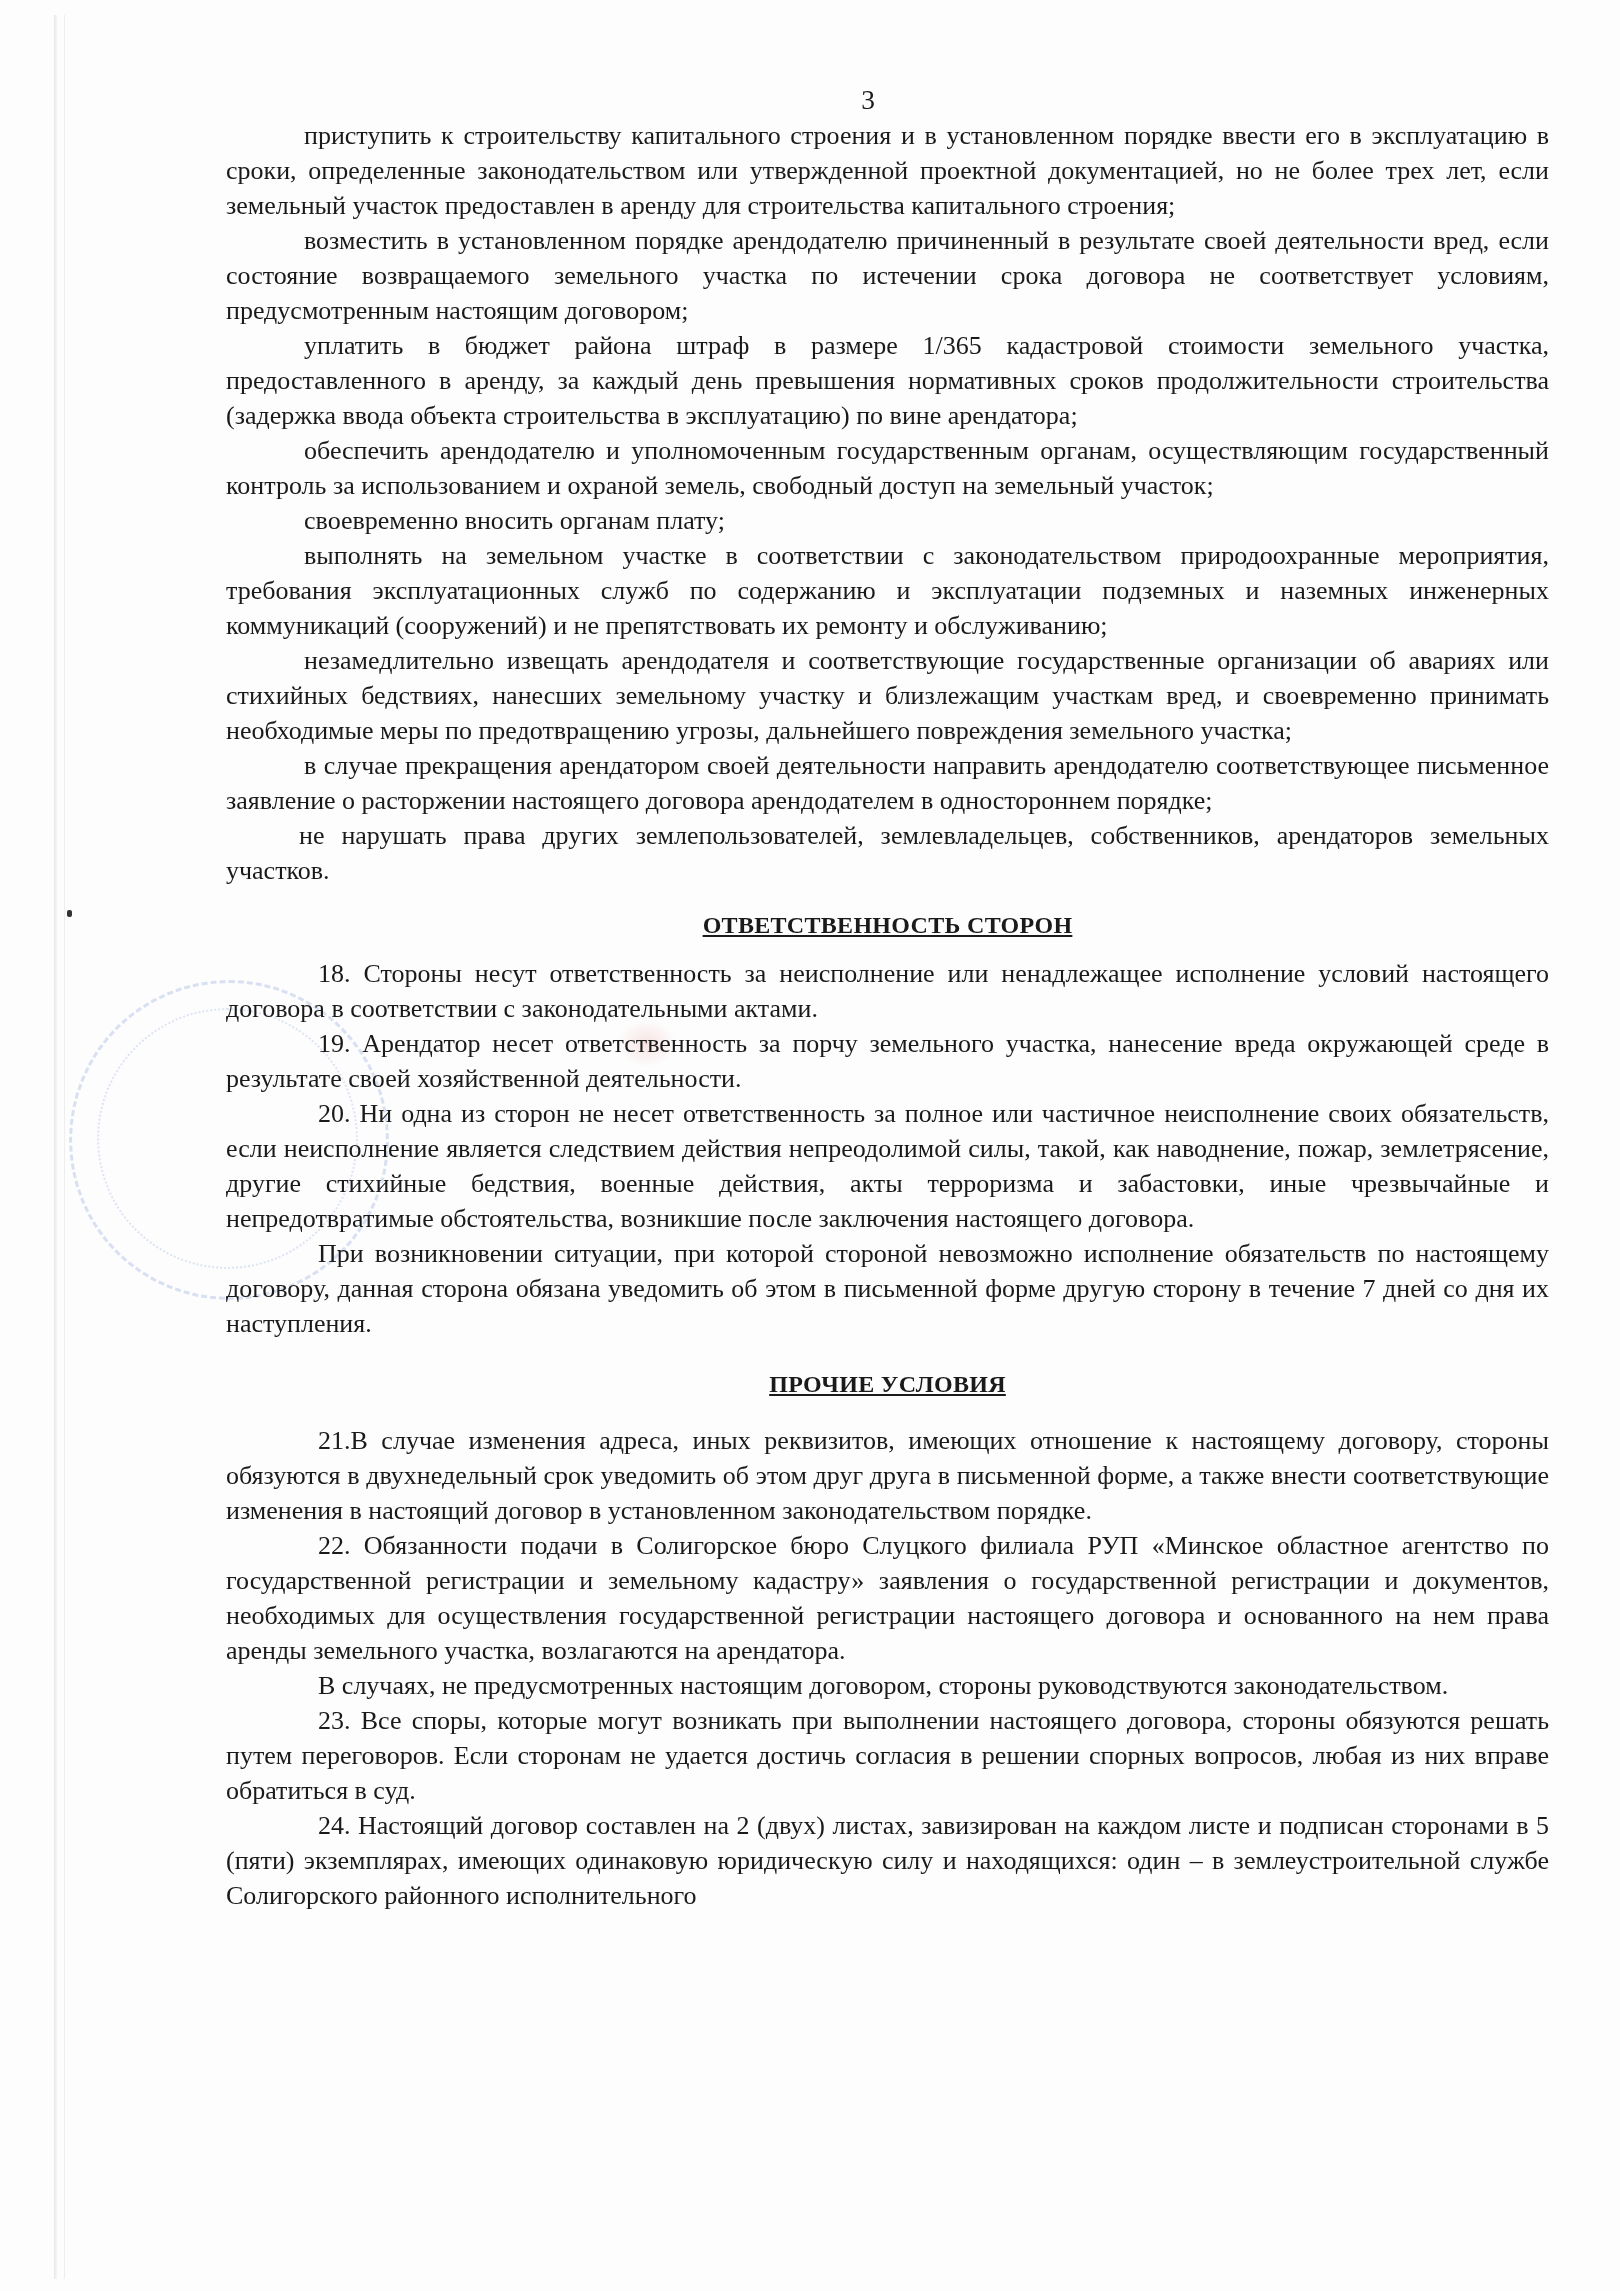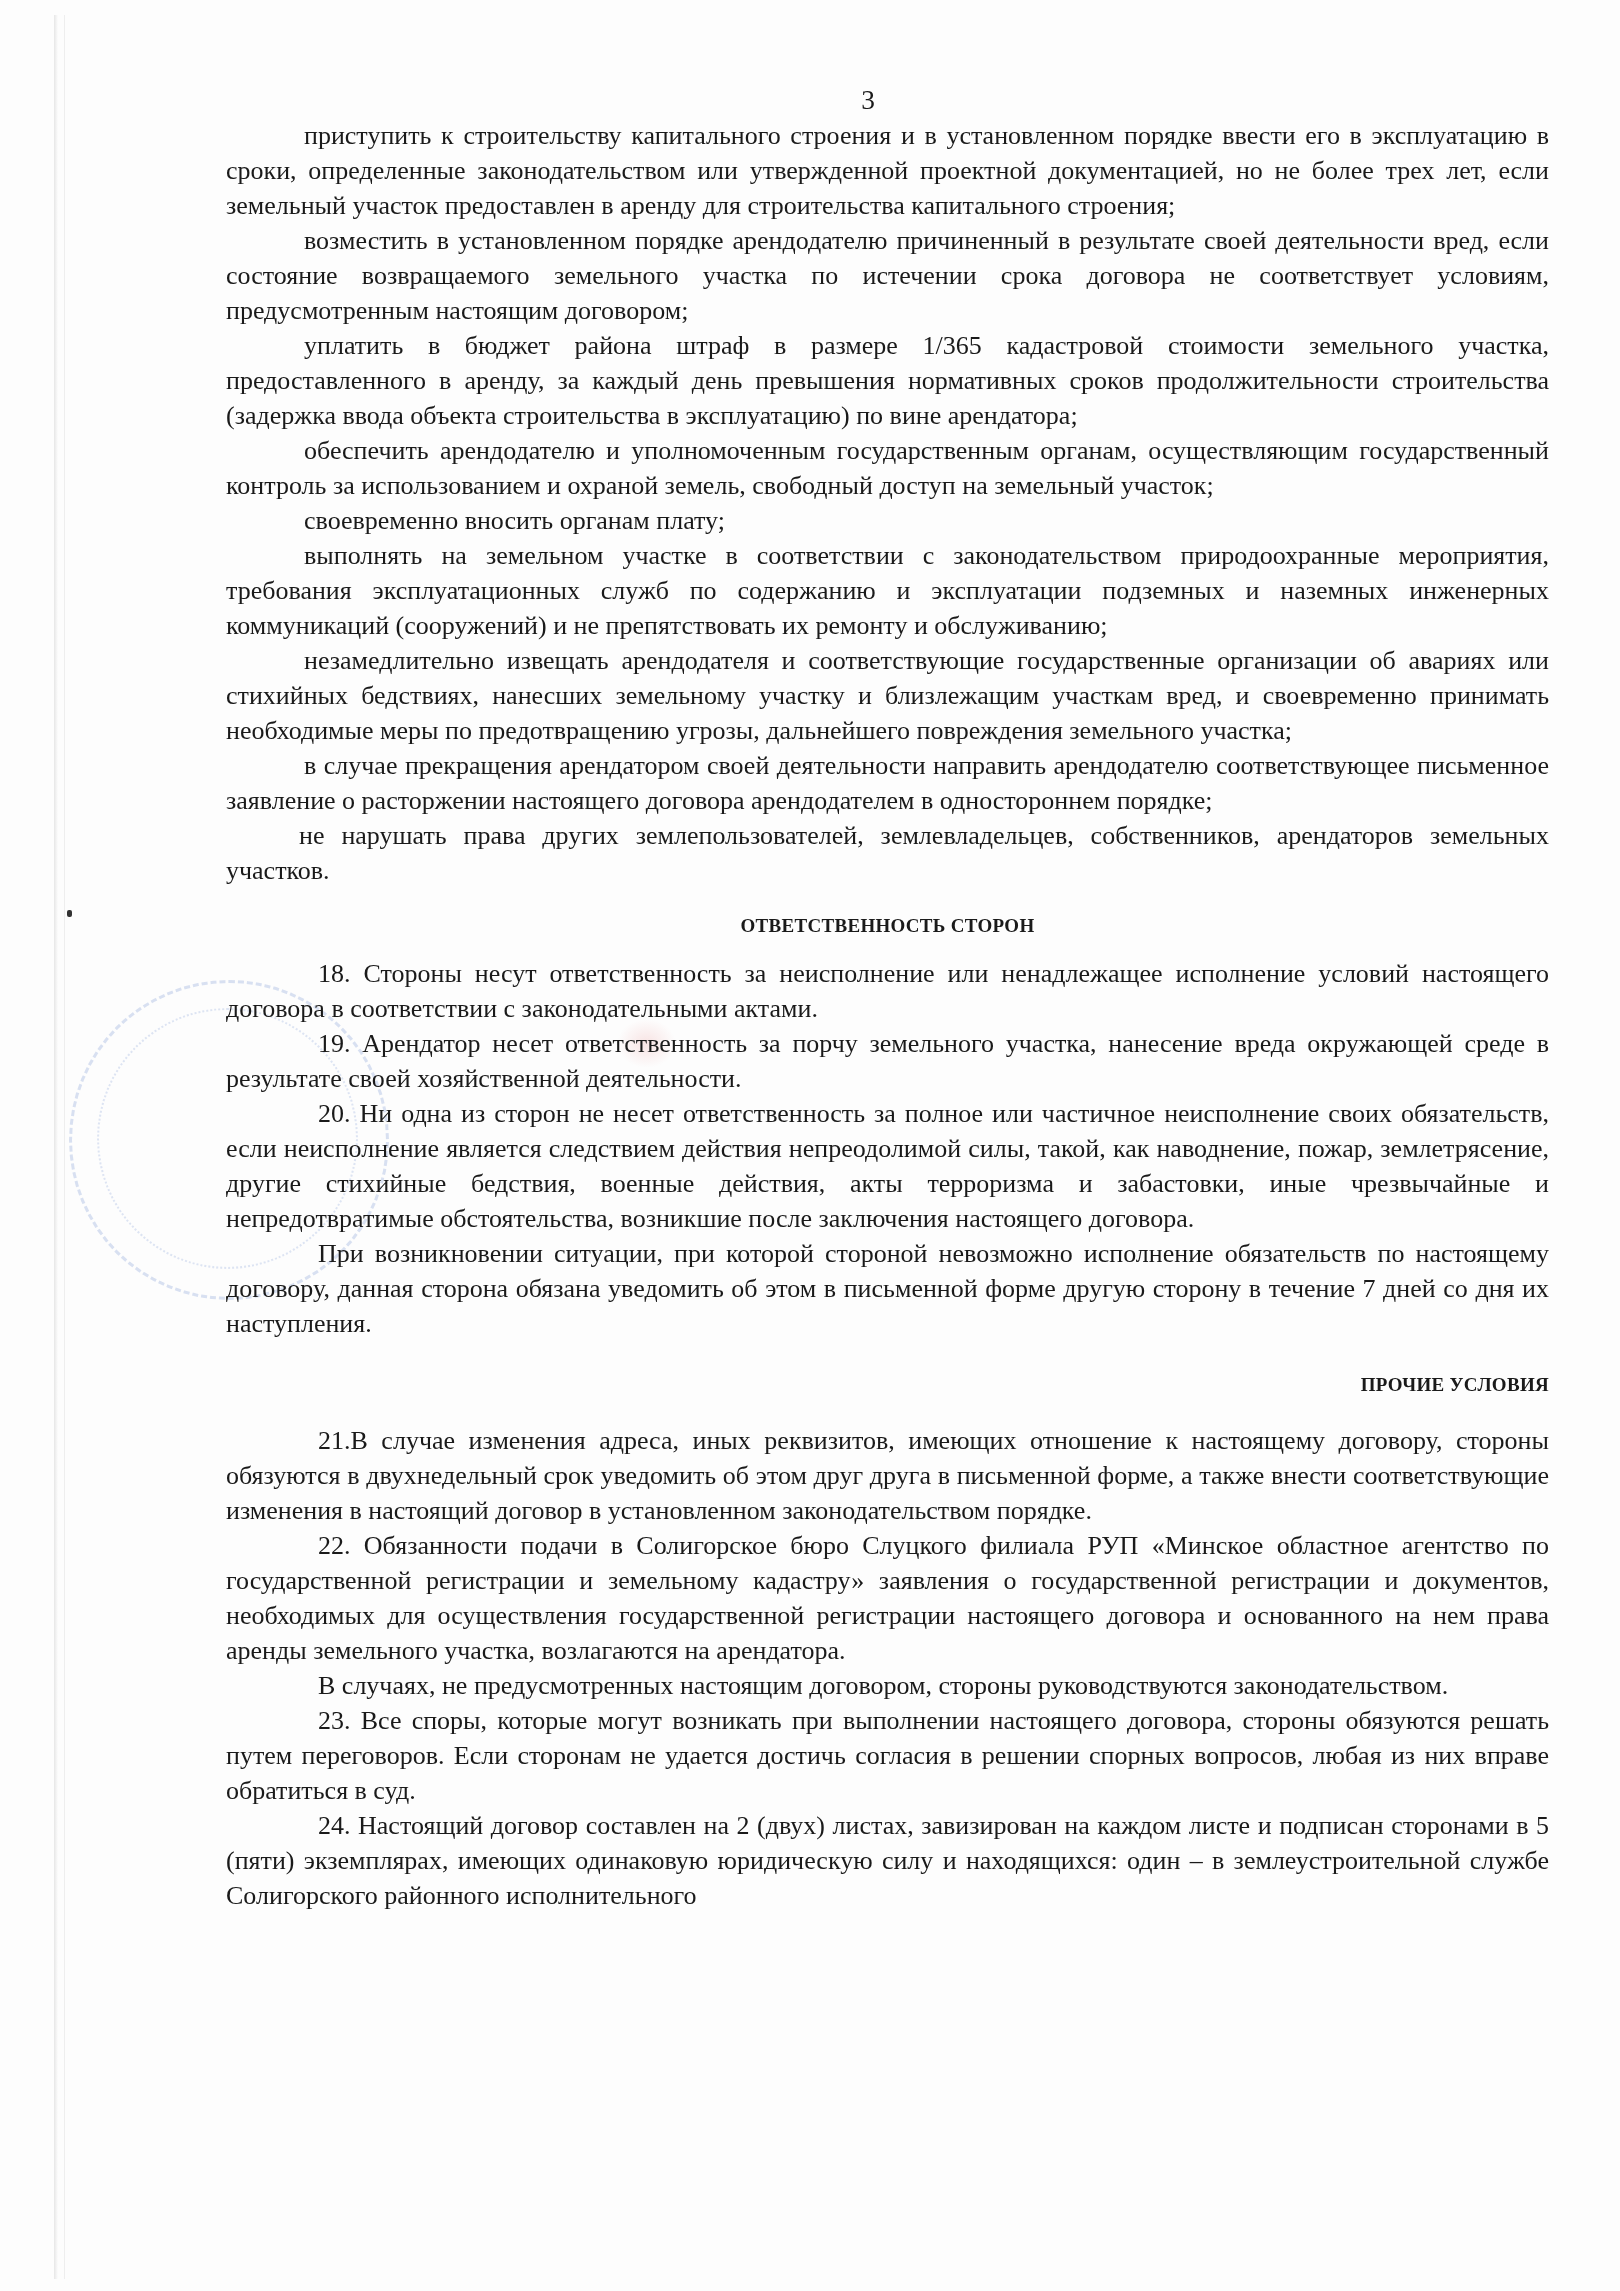--- a/index.html
+++ b/index.html
@@ -14,23 +14,23 @@
   .stamp-inner { position: absolute; left: 24.5px; top: 24.5px; width: 257px; height: 257px; border-radius: 50%;
     border: 2px dotted rgba(120,150,210,0.3); }
   .redmark { position: absolute; left: 617px; top: 1019px; width: 59px; height: 49px;
     background: radial-gradient(ellipse, rgba(230,150,150,0.25), transparent 70%); }
   .text { position: absolute; left: 226px; top: 83px; width: 1323px;
     font-family: "Liberation Serif", "DejaVu Serif", serif; font-size: 26px; line-height: 35px;
     color: #1a1a1a; }
   .pnum { text-align: center; font-size: 27.4px; line-height: 35px; margin-left: -39px; }
   p { margin: 0; text-align: justify; text-indent: 78px; }
   p.noindent-extra { text-indent: 73px; }
-  h2 { margin: 0; text-align: center; font-size: 19px; font-weight: bold; letter-spacing: 0.3px; }
+  h2 { margin: 0; text-align: center; font-size: 24px; font-weight: bold; letter-spacing: 0.3px; text-decoration: underline; }
   h2.h-resp { padding-top: 19.6px; padding-bottom: 13.7px; }
-  h2.h-other { padding-top: 25.5px; padding-bottom: 21.6px; text-align: right; }
+  h2.h-other { padding-top: 25.5px; padding-bottom: 21.6px; }
   .indent-num { text-indent: 92px; }
 </style>
 </head>
 <body>
 
 <div class="page">
   <div class="scan-edge"></div>
   <div class="scan-edge2"></div>
   <div class="dot"></div>
   <div class="stamp">

